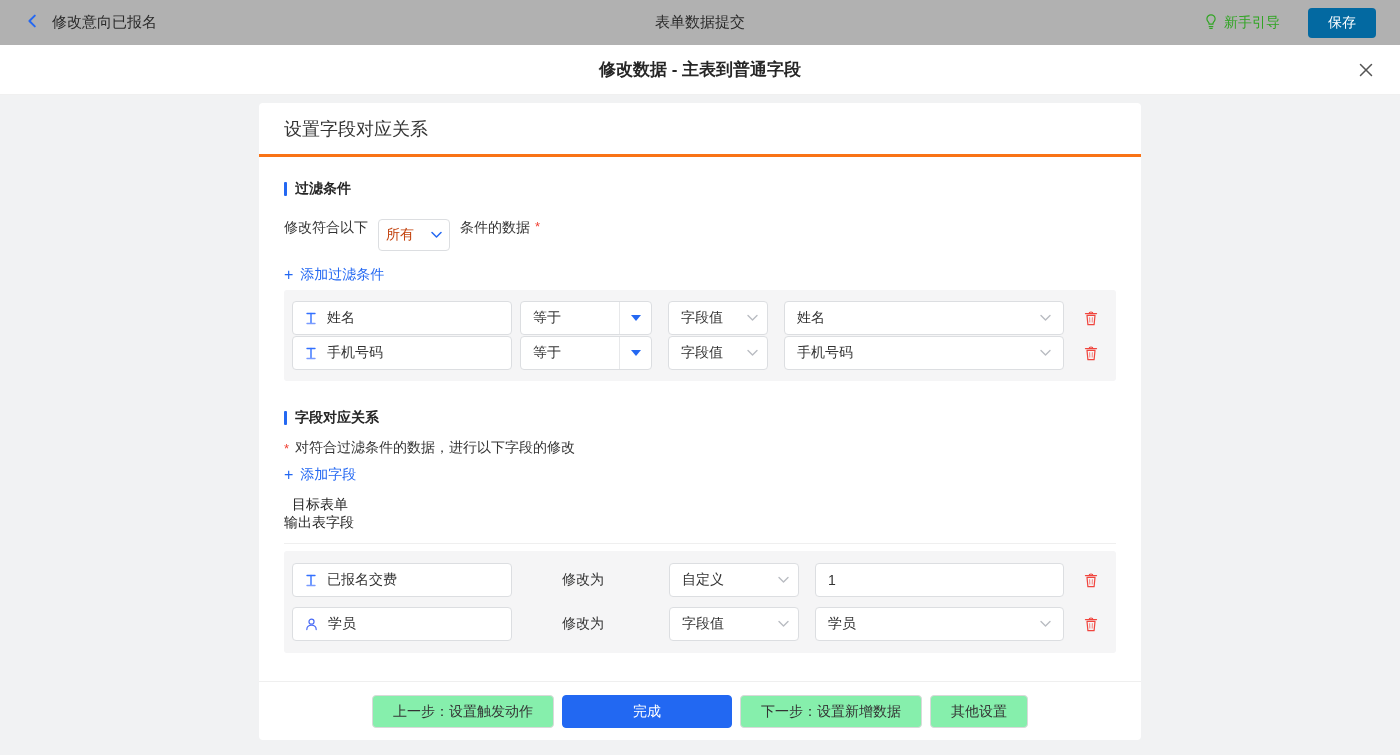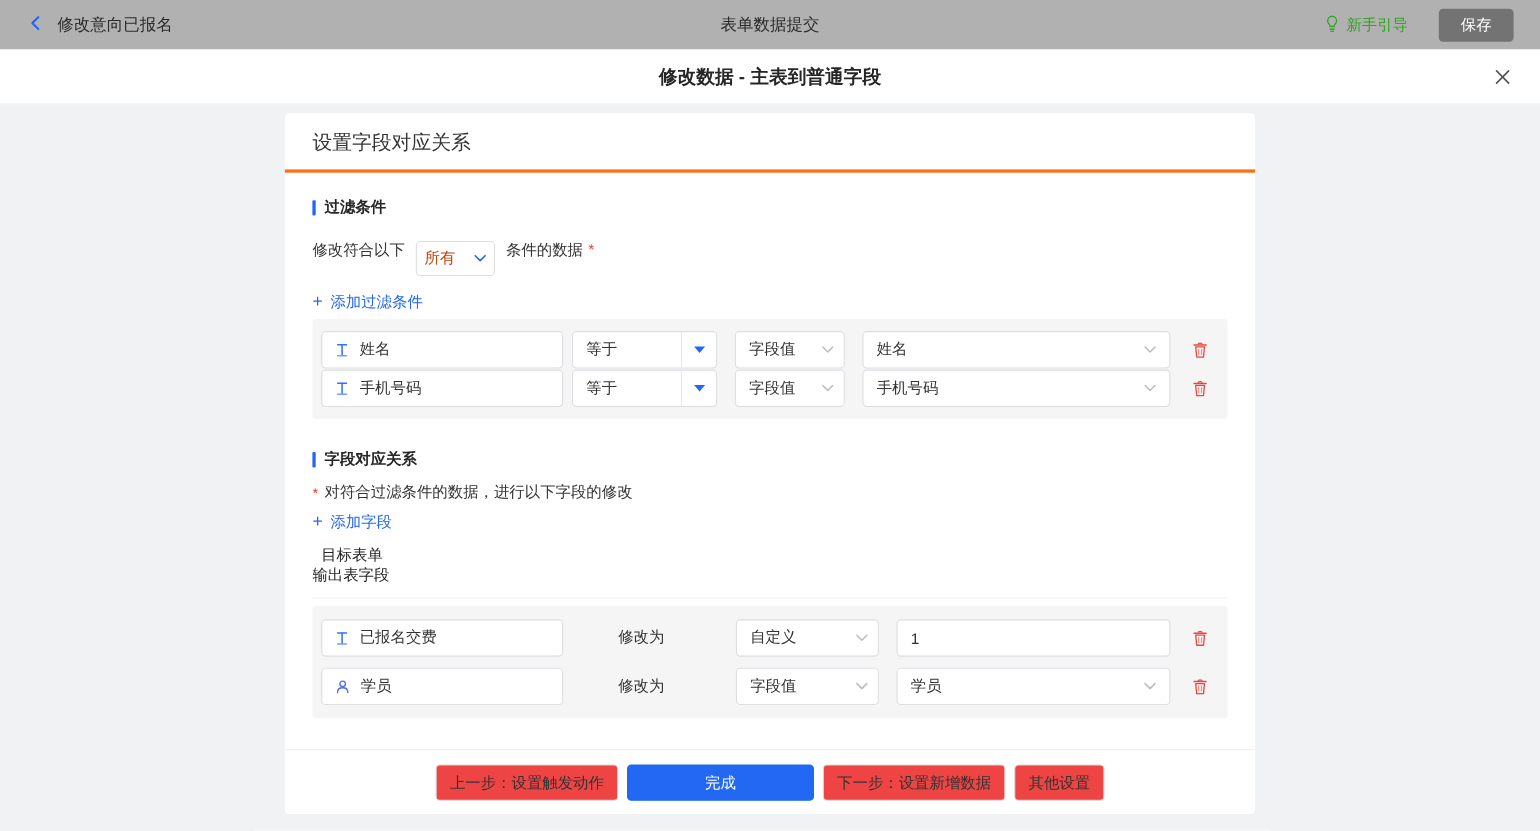--- a/index.html
+++ b/index.html
@@ -16,21 +16,21 @@
   .topbar-left{ display:flex; align-items:center; gap:10px; }
   .topbar-back{ display:flex; align-items:center; cursor:pointer; }
   .topbar-back-label{ font-size:15px; color:#2b2b2b; }
   .topbar-title{
     position:absolute; left:0; right:0; text-align:center;
     font-size:15px; color:#2b2b2b; pointer-events:none;
   }
   .topbar-right{ margin-left:auto; display:flex; align-items:center; gap:28px; z-index:1; }
   .guide-link{ display:flex; align-items:center; gap:5px; color:#31a524; font-size:14px; cursor:pointer; }
   .save-btn{
-    background:#737373; color:#fff; border:none; border-radius:4px;
+    background:#0369a1; color:#fff; border:none; border-radius:4px;
     height:30px; padding:0 20px; font-size:14px; cursor:pointer;
     font-family:inherit;
   }
   
   .modal-header{
     height:50px; background:#fff; position:relative;
     display:flex; align-items:center; justify-content:center;
     border-bottom:1px solid #f0f0f0;
   }
   .modal-title{ font-size:17px; font-weight:bold; color:#262626; }
@@ -99,22 +99,22 @@
   .desc-star{ color:#f04134; margin-top:2px; font-size:13px; }
   .cols-row{ margin-top:12px; display:flex; color:#262626;flex-direction:column; }
   .col-target{ width:532px; padding-left:8px; }
   .divider{ margin-top:11px; height:1px; background:#efefef; }
   
   .card-footer{
     margin-top:auto; border-top:1px solid #efefef;
     padding:13px 0 12px; display:flex; justify-content:center; gap:8px;
   }
   .btn{
-    height:33px; border:1px solid #d9d9d9; background:#ef4444; border-radius:4px;
-    padding:0 12px; font-size:14px; color:#333; cursor:pointer; font-family:inherit;
+    height:33px; border:1px solid #d9d9d9; background:#86efac; border-radius:4px;
+    padding:0 20px; font-size:14px; color:#333; cursor:pointer; font-family:inherit;
   }
   .btn.primary{ background:#2268f2; border-color:#2268f2; color:#fff; width:170px; padding:0; }
   .chev{ line-height:0; }
 </style>
 </head>
 <body>
 
 <div class="topbar">
   <div class="topbar-title">表单数据提交</div>
   <div class="topbar-left">

